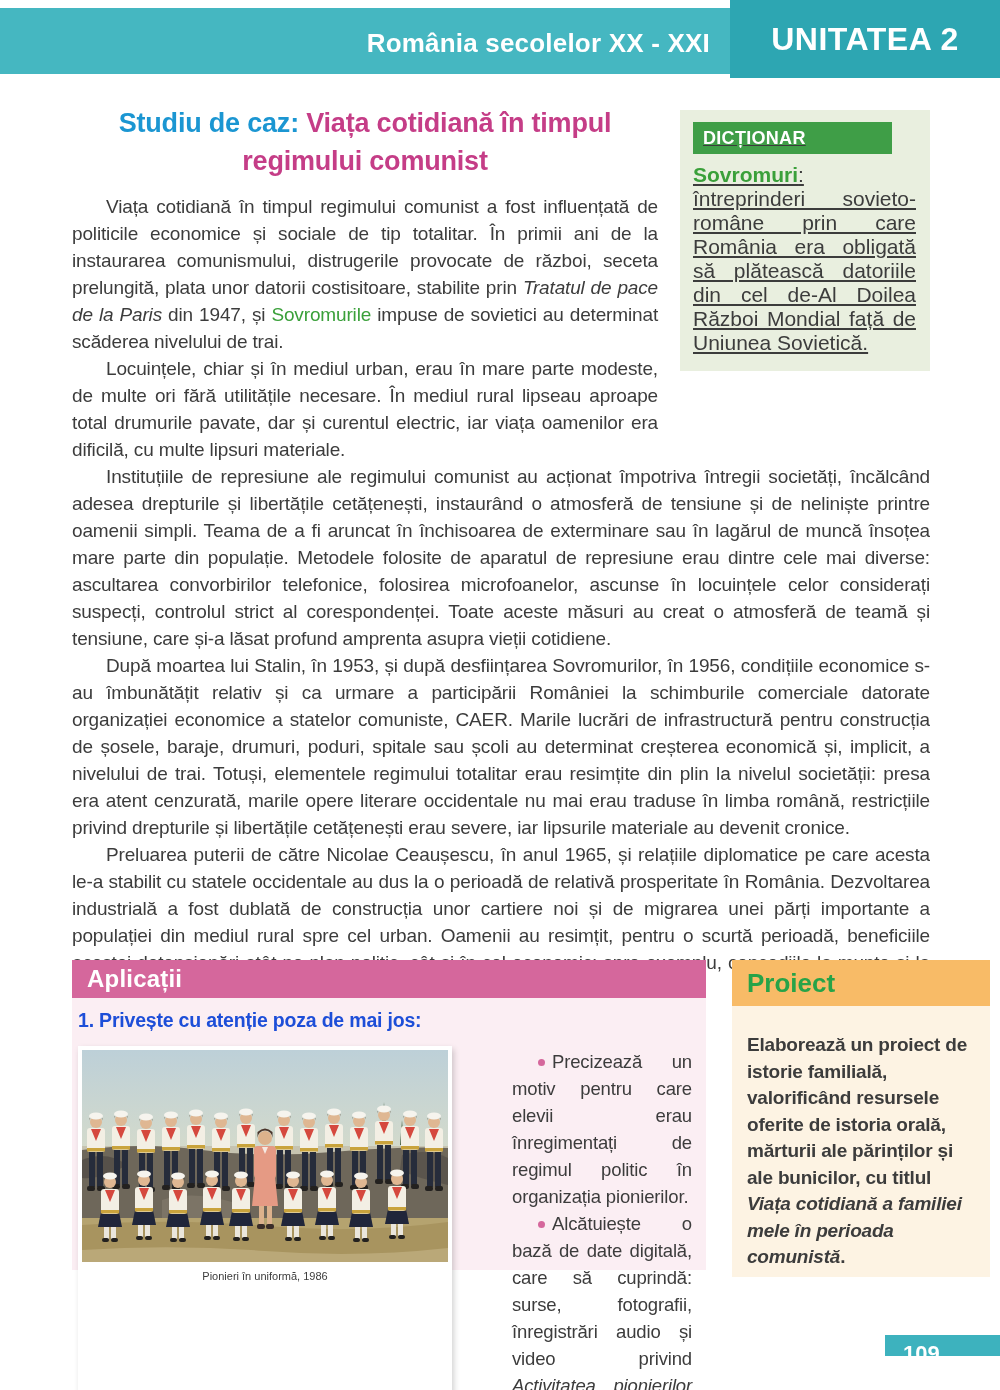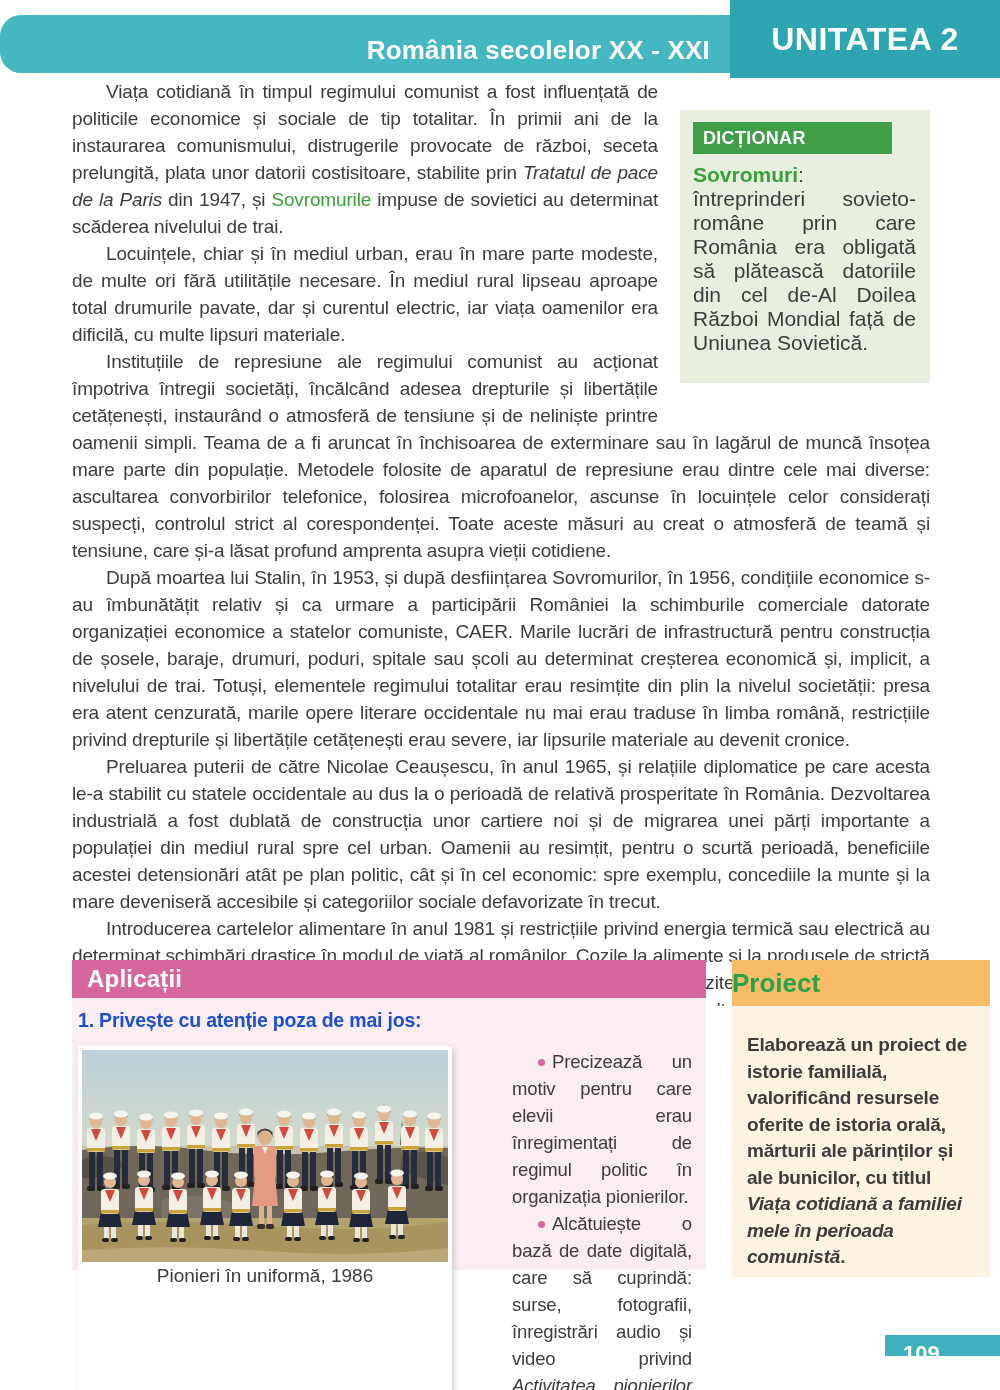--- a/index.html
+++ b/index.html
@@ -22,37 +22,37 @@
   html,body{background:#fff;}
   .page{
     position:relative;
     width:1000px;height:1390px;
     background:#fff;
     font-family:"Liberation Sans", sans-serif;
     color:var(--ink);
     overflow:hidden;
   }
   
-  .band{position:absolute;top:15px;left:0;width:1000px;height:58px;background:var(--teal);border-radius:21px;}
+  .band{position:absolute;top:8px;left:0;width:1000px;height:66px;background:var(--teal);}
   .band-title{
     position:absolute;top:0;right:290px;height:70px;line-height:70px;
     color:#fff;font-weight:bold;font-size:26px;letter-spacing:.2px;
   }
   .unit-block{
     position:absolute;top:0;left:730px;width:270px;height:78px;
     background:var(--teal-dark);text-align:center;
   }
   .unit-label{color:#fff;font-weight:bold;font-size:32px;line-height:78px;letter-spacing:.5px;}
   
   .article{
     position:absolute;top:78px;left:72px;width:858px;height:928px;overflow:hidden;
   }
   .dict{
     float:right;width:250px;margin:32px 0 40px 22px;
-    background:var(--dict-bg);padding:12px 14px 28px 13px;min-height:214px;
+    background:var(--dict-bg);padding:12px 14px 16px 13px;min-height:214px;text-decoration:underline;
   }
   .dict-bar{
     background:var(--green-bar);color:#fff;font-weight:bold;font-size:18px;
     padding:6px 10px 5px;margin-right:24px;letter-spacing:.3px;
   }
   .dict-text{
     margin-top:9px;font-size:21px;line-height:24px;text-align:justify;color:var(--ink);
   }
   .title{
     text-align:center;font-size:27px;line-height:38px;font-weight:bold;
@@ -76,35 +76,35 @@
   }
   .apps-body{padding:8px 14px 0 6px;}
   .task{font-weight:bold;font-size:19.5px;color:#1d4ed8;margin:3px 0 14px 0;letter-spacing:-.2px;}
   .apps-cols{display:flex;}
   .photo-card{
     width:374px;background:#fff;padding:4px 4px 0 4px;
     box-shadow:2px 3px 6px rgba(0,0,0,.18);
   }
   .photo-card svg{display:block;}
   .photo-card figcaption{
-    text-align:center;font-size:19px;color:var(--ink);line-height:28px;height:28px;
+    text-align:center;font-size:11px;color:var(--ink);line-height:28px;height:28px;
   }
   .bullets{flex:1;margin-left:16px;margin-top:2px;}
   .bullet{
     font-size:18.5px;line-height:27px;text-align:justify;text-indent:26px;
     color:var(--ink);letter-spacing:-.15px;margin-left:44px;
   }
   .dot{
     display:inline-block;width:7px;height:7px;border-radius:50%;
     background:var(--pink-bar);margin-right:7px;vertical-align:2px;
   }
   .project{width:258px;height:317px;margin-left:26px;background:var(--cream);}
   .project-bar{height:46px;background:var(--orange);}
   .project-label{
-    color:var(--green-proj);font-weight:bold;font-size:26px;line-height:46px;display:inline-block;
+    color:var(--green-proj);font-weight:bold;font-size:26px;line-height:46px;padding-left:15px;display:inline-block;
   }
   .project-text{
     padding:26px 15px 0 15px;font-size:19px;line-height:26.5px;font-weight:bold;
     color:var(--ink);letter-spacing:-.2px;
   }
   
   .page-num{
     position:absolute;left:885px;top:1335px;width:115px;height:21px;
     background:var(--teal-page);color:#fff;font-weight:bold;font-size:22px;
     line-height:38px;padding-left:18px;
@@ -122,20 +122,21 @@
     <span class="unit-label">UNITATEA 2</span>
   </div>
 
   <main class="article">
 
     <aside class="dict">
       <div class="dict-bar">DICȚIONAR</div>
       <p class="dict-text"><span class="r-gb">Sovromuri</span><span>: întreprinderi sovieto-române prin care România era obligată să plătească datoriile din cel de-Al Doilea Război Mondial față de Uniunea Sovietică.</span></p>
     </aside>
 
+    <h1 class="title"><span class="t-blue">Studiu de caz: </span><span class="t-pink">Viața cotidiană în timpul regimului comunist</span></h1>
 
     <p class="para"><span>Viața cotidiană în timpul regimului comunist a fost influențată de politicile economice și sociale de tip totalitar. În primii ani de la instaurarea comunismului, distrugerile provocate de război, seceta prelungită, plata unor datorii costisitoare, stabilite prin </span><span class="r-i">Tratatul de pace de la Paris</span><span> din 1947, și </span><span class="r-g">Sovromurile</span><span> impuse de sovietici au determinat scăderea nivelului de trai.</span></p>
     <p class="para"><span>Locuințele, chiar și în mediul urban, erau în mare parte modeste, de multe ori fără utilitățile necesare. În mediul rural lipseau aproape total drumurile pavate, dar și curentul electric, iar viața oamenilor era dificilă, cu multe lipsuri materiale.</span></p>
     <p class="para"><span>Instituțiile de represiune ale regimului comunist au acționat împotriva întregii societăți, încălcând adesea drepturile și libertățile cetățenești, instaurând o atmosferă de tensiune și de neliniște printre oamenii simpli. Teama de a fi aruncat în închisoarea de exterminare sau în lagărul de muncă însoțea mare parte din populație. Metodele folosite de aparatul de represiune erau dintre cele mai diverse: ascultarea convorbirilor telefonice, folosirea microfoanelor, ascunse în locuințele celor considerați suspecți, controlul strict al corespondenței. Toate aceste măsuri au creat o atmosferă de teamă și tensiune, care și-a lăsat profund amprenta asupra vieții cotidiene.</span></p>
     <p class="para"><span>După moartea lui Stalin, în 1953, și după desființarea Sovromurilor, în 1956, condițiile economice s-au îmbunătățit relativ și ca urmare a participării României la schimburile comerciale datorate organizației economice a statelor comuniste, CAER. Marile lucrări de infrastructură pentru construcția de șosele, baraje, drumuri, poduri, spitale sau școli au determinat creșterea economică și, implicit, a nivelului de trai. Totuși, elementele regimului totalitar erau resimțite din plin la nivelul societății: presa era atent cenzurată, marile opere literare occidentale nu mai erau traduse în limba română, restricțiile privind drepturile și libertățile cetățenești erau severe, iar lipsurile materiale au devenit cronice.</span></p>
     <p class="para"><span>Preluarea puterii de către Nicolae Ceaușescu, în anul 1965, și relațiile diplomatice pe care acesta le-a stabilit cu statele occidentale au dus la o perioadă de relativă prosperitate în România. Dezvoltarea industrială a fost dublată de construcția unor cartiere noi și de migrarea unei părți importante a populației din mediul rural spre cel urban. Oamenii au resimțit, pentru o scurtă perioadă, beneficiile acestei detensionări atât pe plan politic, cât și în cel economic: spre exemplu, concediile la munte și la mare deveniseră accesibile și categoriilor sociale defavorizate în trecut.</span></p>
     <p class="para"><span>Introducerea cartelelor alimentare în anul 1981 și restricțiile privind energia termică sau electrică au determinat schimbări drastice în modul de viață al românilor. Cozile la alimente și la produsele de strictă necesitate erau ceva obișnuit, locuințele stăteau de multe ori neîncălzite, curentul electric era raționalizat aproape zilnic. Oamenii încercau, pe diverse căi, de cele mai multe ori la limita legii, să își procure cele necesare existenței. La aceste lipsuri se adăugau defilări prilejuite de cultul personalității lui Ceaușescu. Copiii nu erau excluși de la aceste practici, ei fiind înregimentați în organizații precum </span></p>
   </main>
 
   <div class="bottom">

